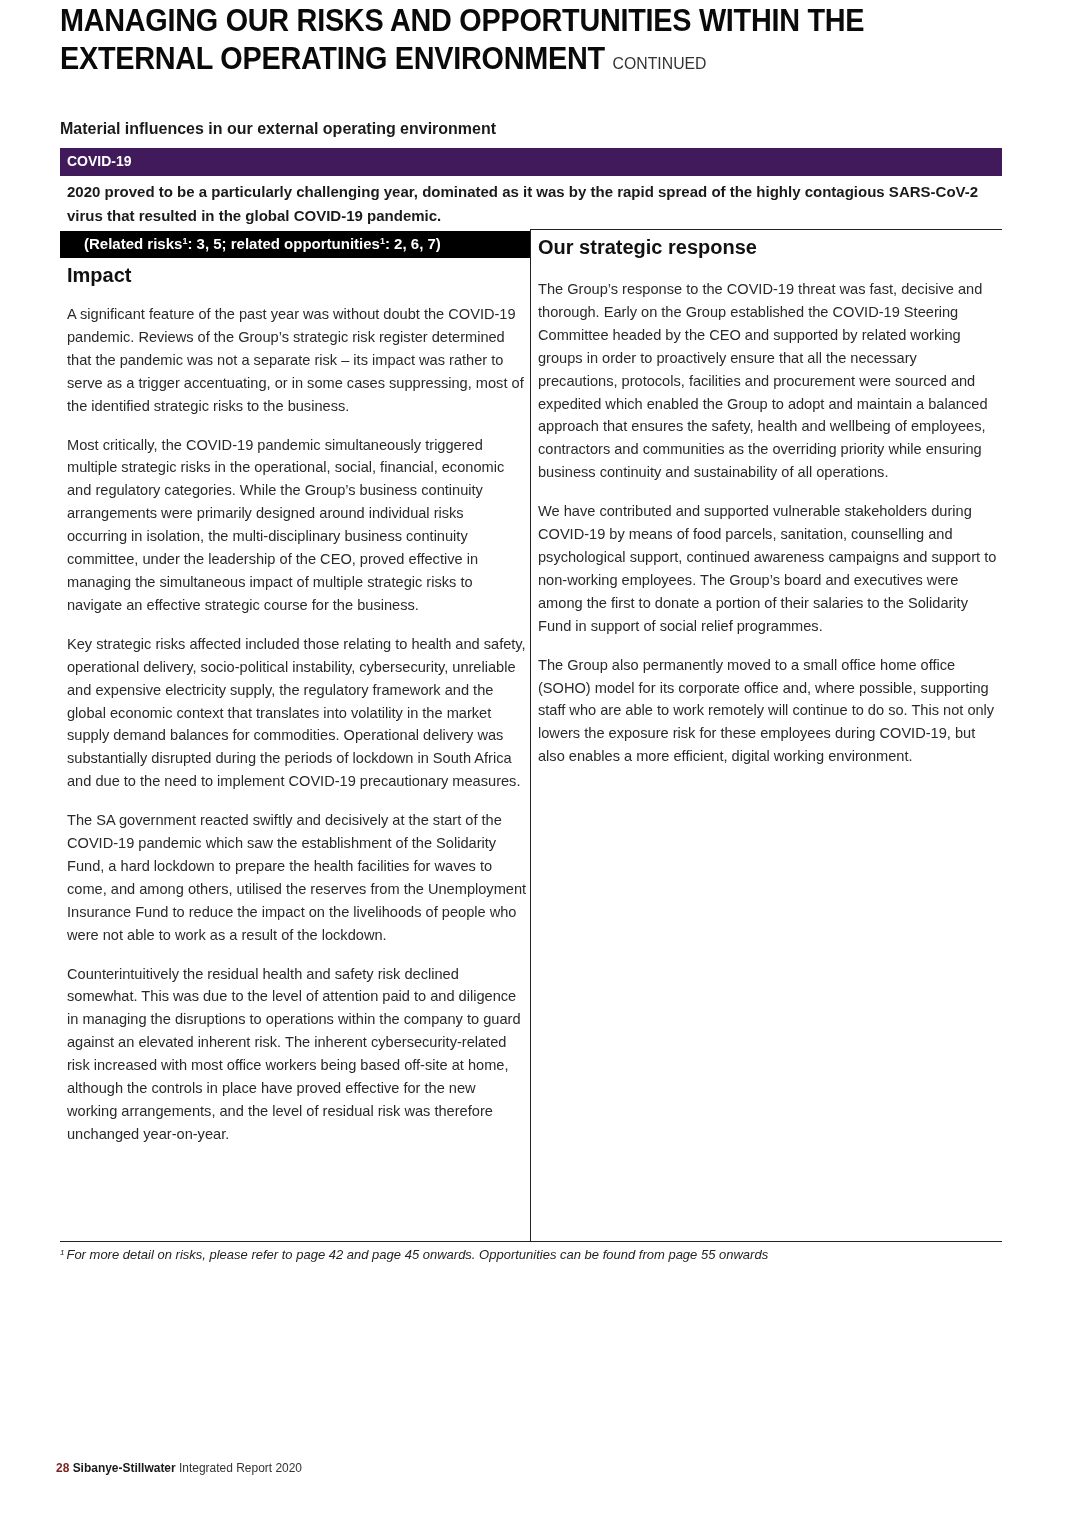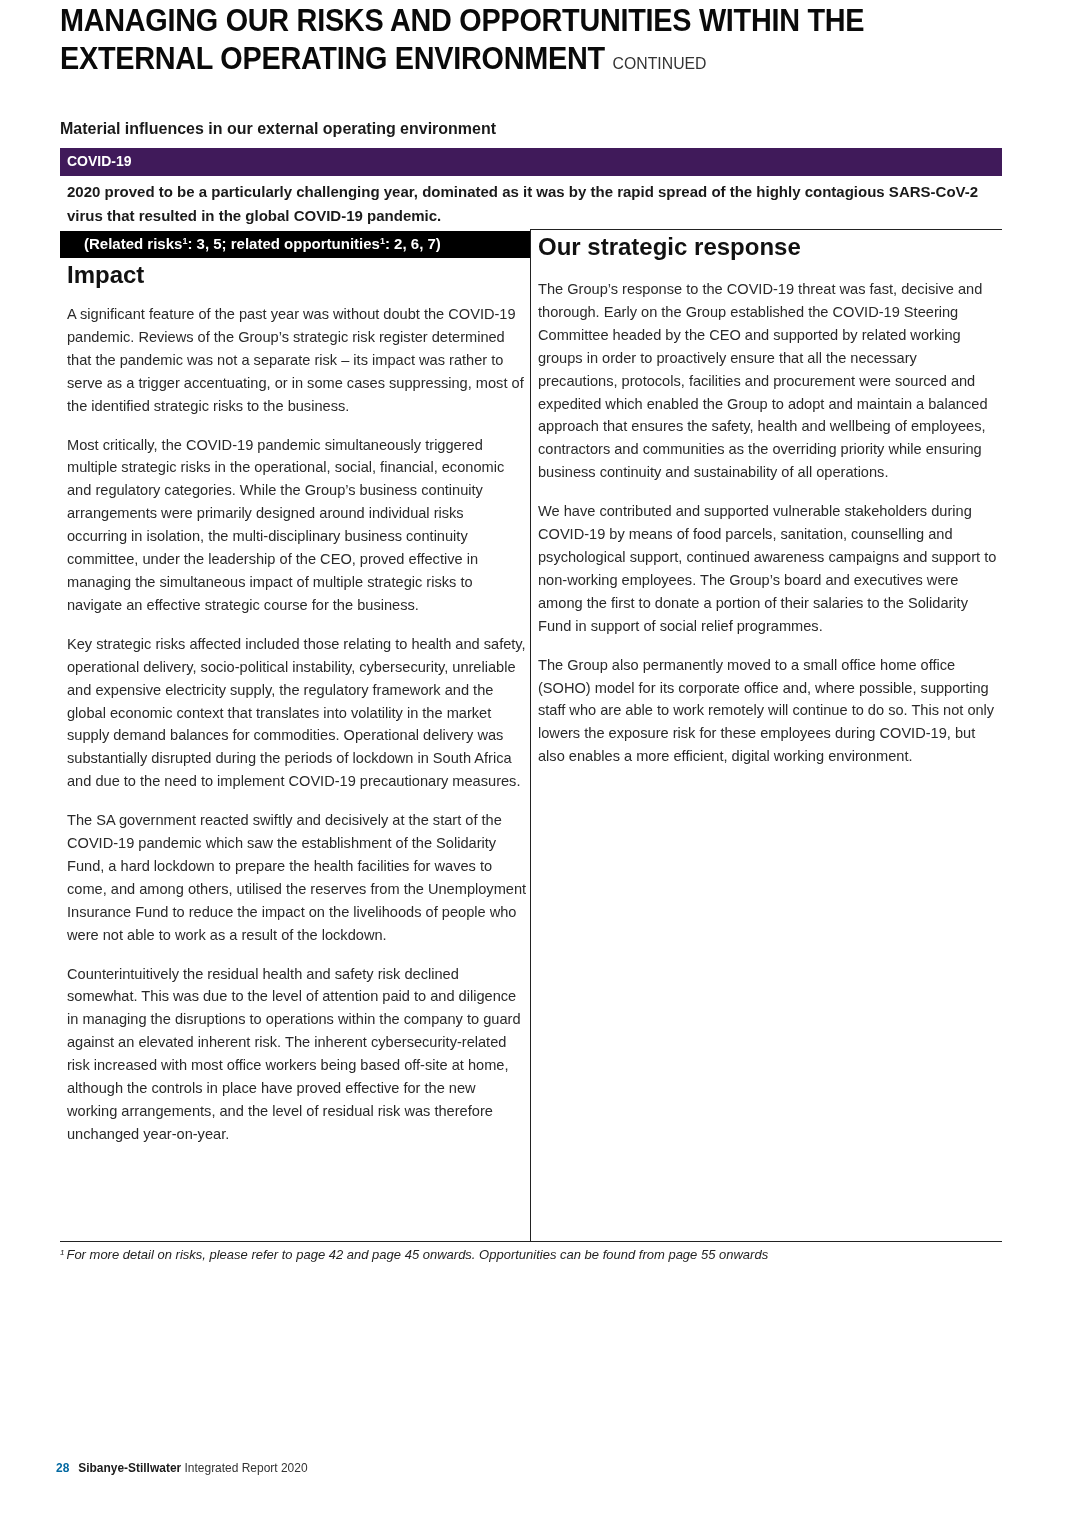--- a/index.html
+++ b/index.html
@@ -10,29 +10,29 @@
     .purple-bar { position: absolute; left: 60px; top: 148px; width: 942px; height: 28px; background: #401a5a; color: #fff; box-sizing: border-box; padding: 5px 7px; font-size: 14px; font-weight: 700; }
     .intro { position: absolute; left: 67px; top: 180px; width: 930px; font-size: 15px; font-weight: 700; line-height: 24px; color: #1a1a1a; margin: 0; }
     .right-topline { position: absolute; left: 530px; top: 229px; width: 472px; height: 1px; background: #222; }
     .related-bar { position: absolute; left: 60px; top: 231px; width: 470px; height: 27px; background: #000; color: #fff; box-sizing: border-box; padding: 4px 24px; font-size: 15px; font-weight: 700; white-space: nowrap; }
     .related-bar sup { font-size: 9px; vertical-align: 5px; }
     .divider { position: absolute; left: 530px; top: 229px; width: 1px; height: 1012px; background: #222; }
     .bottomline { position: absolute; left: 60px; top: 1241px; width: 942px; height: 1px; background: #222; }
     .col { position: absolute; font-size: 14.6px; line-height: 22.9px; color: #2a2a2a; }
     .col-left { left: 67px; top: 260px; width: 460px; }
     .col-right { left: 538px; top: 232px; width: 460px; }
-    .col h2 { font-size: 24px; font-weight: 700; margin: 0; line-height: 30px; color: #111; }
+    .col h2 { font-size: 20px; font-weight: 700; margin: 0; line-height: 30px; color: #111; }
     .col-left h2 { margin-bottom: 13px; }
     .col-right h2 { margin-bottom: 16px; }
     .col p { margin: 0 0 16px 0; }
     .link { color: #a3183c; font-style: italic; cursor: pointer; }
     .footnote { position: absolute; left: 60px; top: 1247px; font-size: 13px; font-style: italic; color: #222; white-space: nowrap; }
     .footnote sup { font-size: 8px; vertical-align: 4px; margin-right: 2px; }
     .footer { position: absolute; left: 56px; top: 1460px; font-size: 13px; color: #333; white-space: nowrap; transform: scaleX(0.92); transform-origin: left top; }
-    .footer .pg { color: #0369a1; font-weight: 700; margin-right: 6px; }
+    .footer .pg { color: #7f1d1d; font-weight: 700; margin-right: 0; }
     .footer .brand { font-weight: 700; color: #1a1a1a; }
   </style>
 </head>
 <body>
 
 <h1 class="page-title">
   <span>MANAGING OUR RISKS AND OPPORTUNITIES WITHIN THE</span><br>
   <span>EXTERNAL OPERATING ENVIRONMENT</span>
   <span class="cont">CONTINUED</span>
 </h1>

